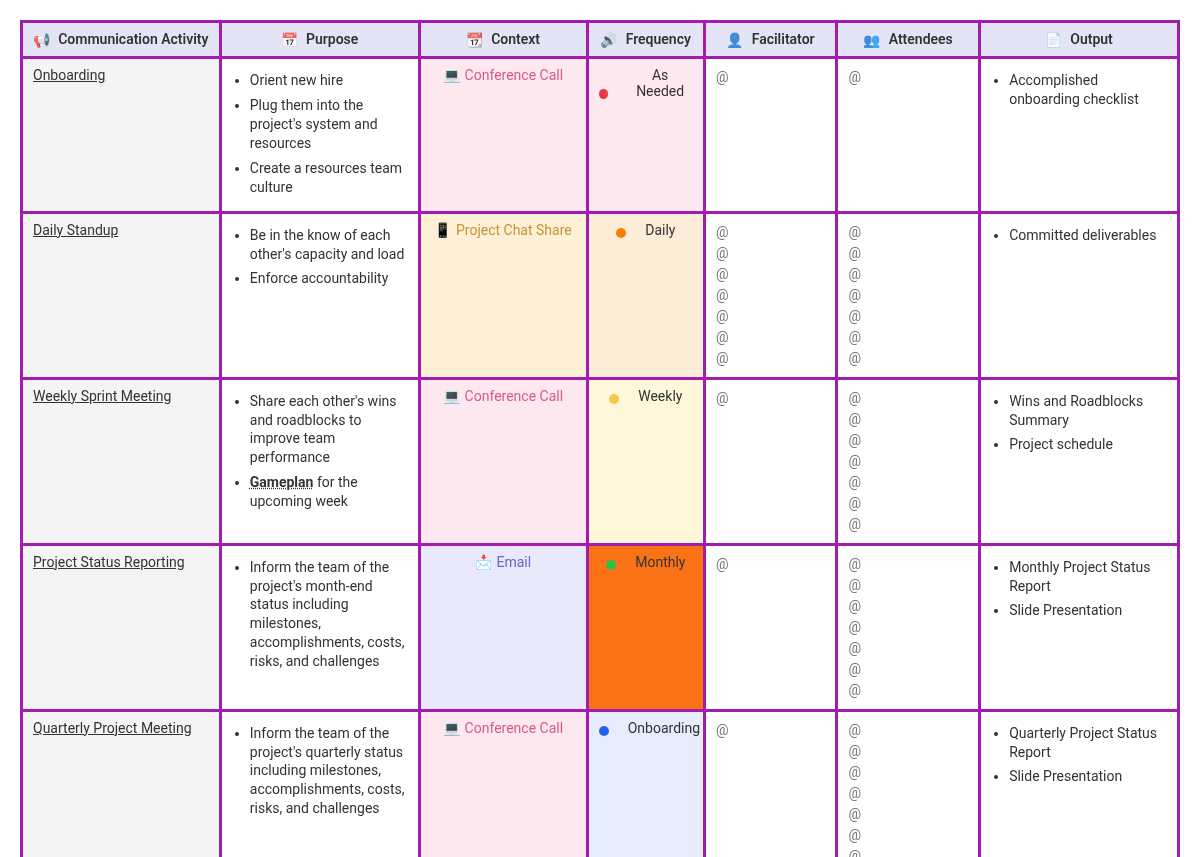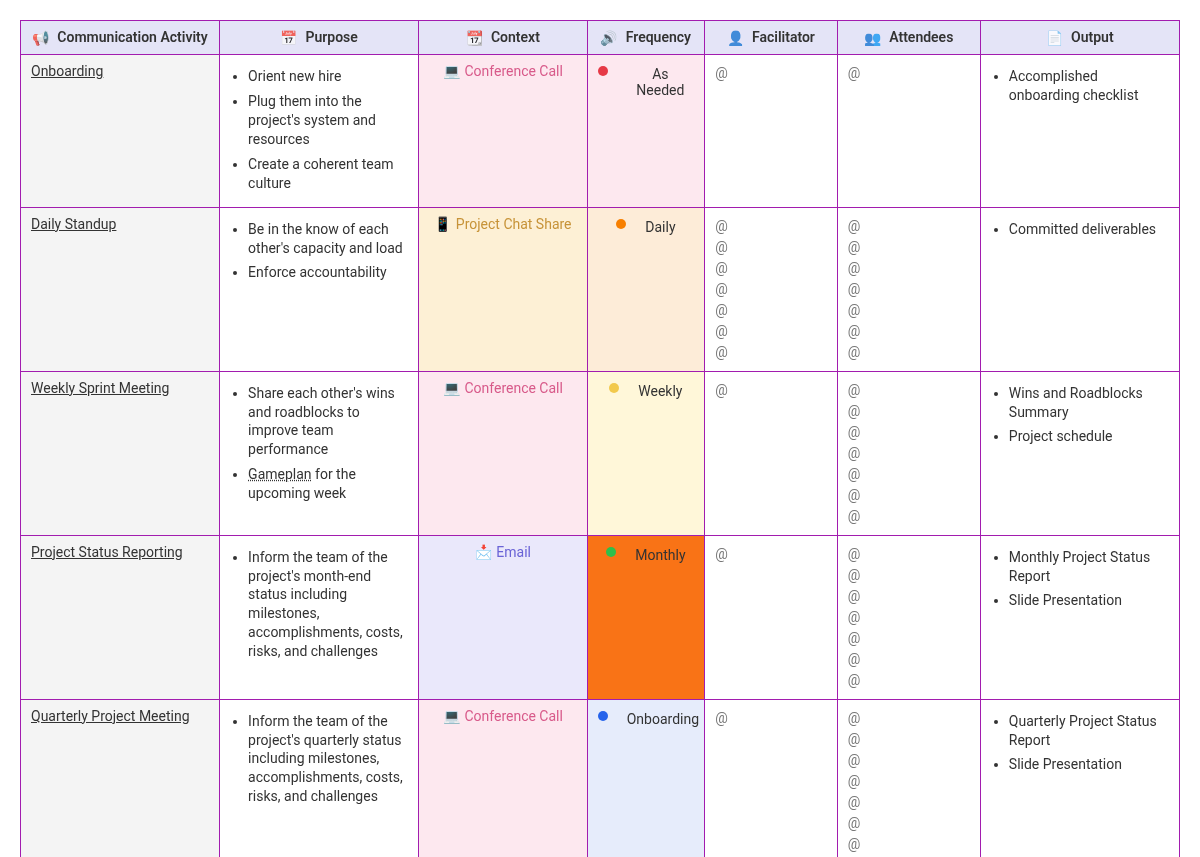--- a/index.html
+++ b/index.html
@@ -10,21 +10,21 @@
   font-size: 14px;
   color: #333;
   background: #fff;
 }
 table {
   border-collapse: collapse;
   width: 1160px;
   table-layout: fixed;
 }
 th, td {
-  border: 1px solid #a21caf;
+  border: 3px solid #a21caf;
   padding: 8px 10px;
   vertical-align: top;
   text-align: left;
 }
 th {
   background: #e4e4f7;
   font-weight: 600;
   text-align: center;
   font-size: 14px;
 }
@@ -56,30 +56,30 @@
   line-height: 1.35;
 }
 .ctx-label {
   display: inline-flex;
   align-items: center;
   gap: 4px;
   font-size: 14px;
 }
 .freq-wrap {
   display: inline-flex;
-  align-items: flex-start;
+  align-items: flex-end;
   gap: 19px;
 }
 .dot {
   display:inline-block;
   width:10px; height:10px;
   border-radius:50%;
 }
 .at-list span { display:block; line-height:1.5; }
-.underline { text-decoration: underline dotted; }
+.underline { text-decoration: underline dotted; font-weight: bold; }
 </style>
 </head>
 <body>
 
 <table>
   <colgroup>
     <col class="col-activity">
       <col class="col-purpose">
       <col class="col-context">
     <col class="col-freq">
@@ -119,21 +119,21 @@
       </th>
     </tr>
   </thead>
   <tbody id="tbody">
       <tr>
         <td class="activity">Onboarding</td>
         <td>
           <ul class="cell-list">
             <li>Orient new hire</li>
             <li>Plug them into the project's system and resources</li>
-            <li>Create a coherent team culture</li>
+            <li>Create a resources team culture</li>
           </ul>
         </td>
         <td class="context" style="background: rgb(253, 232, 239);"><span class="ctx-label" style="color: rgb(216, 90, 138);">
             <span>💻</span>
             <span>Conference Call</span>
           </span></td>
         <td class="freq" style="background: rgb(253, 232, 239);"><span class="freq-wrap">
             <span class="dot" style="background: rgb(230, 57, 70);"></span>
             <span>As Needed</span>
           </span></td>

